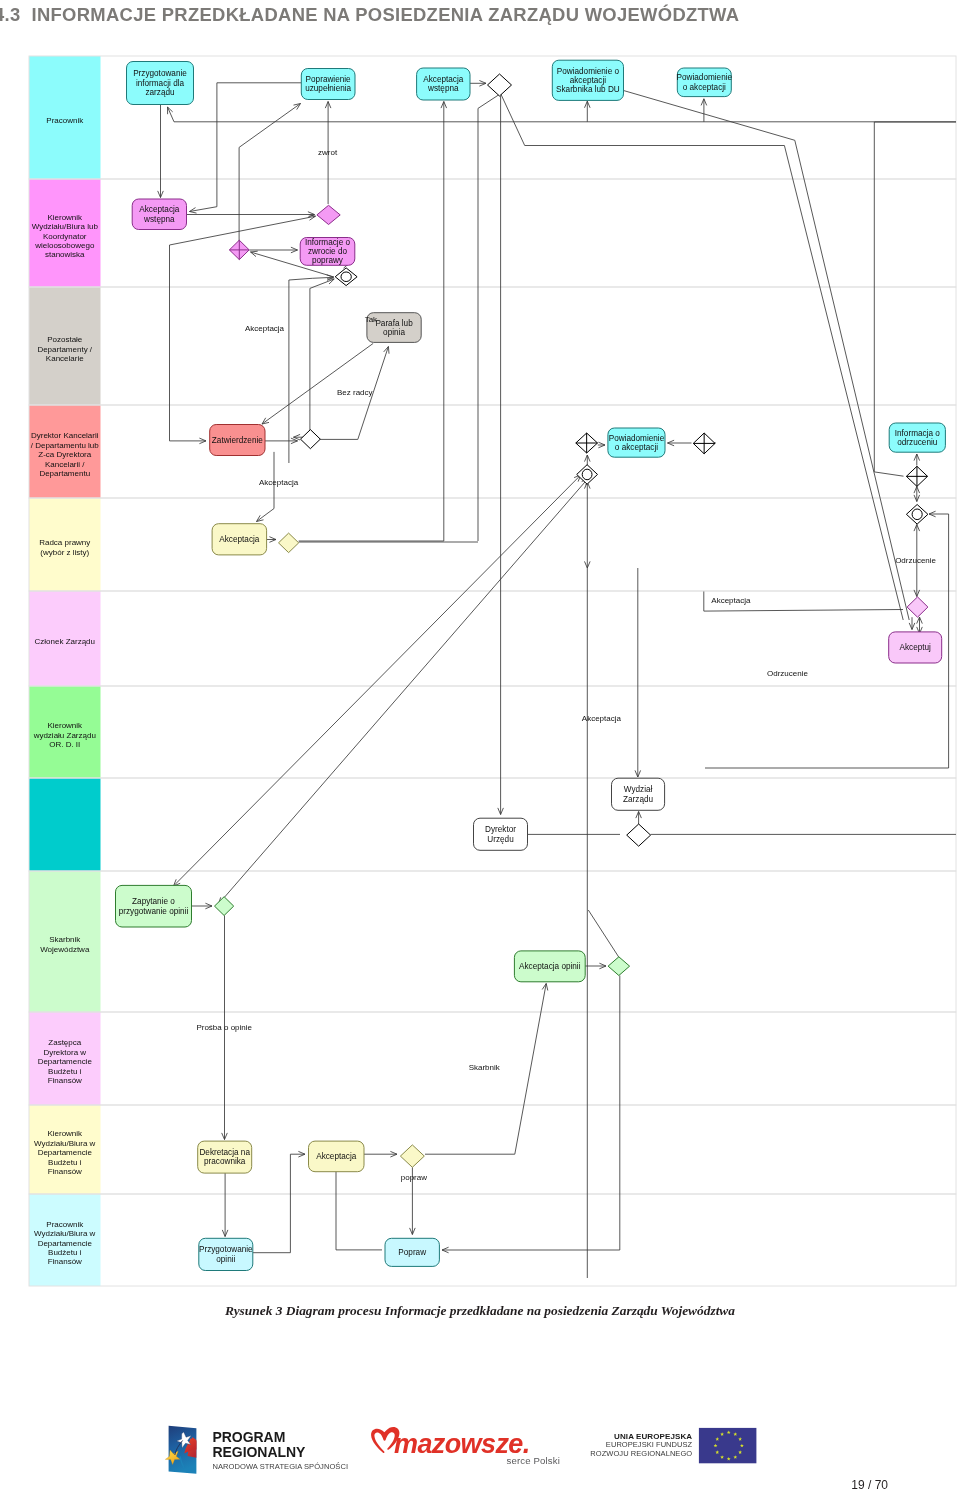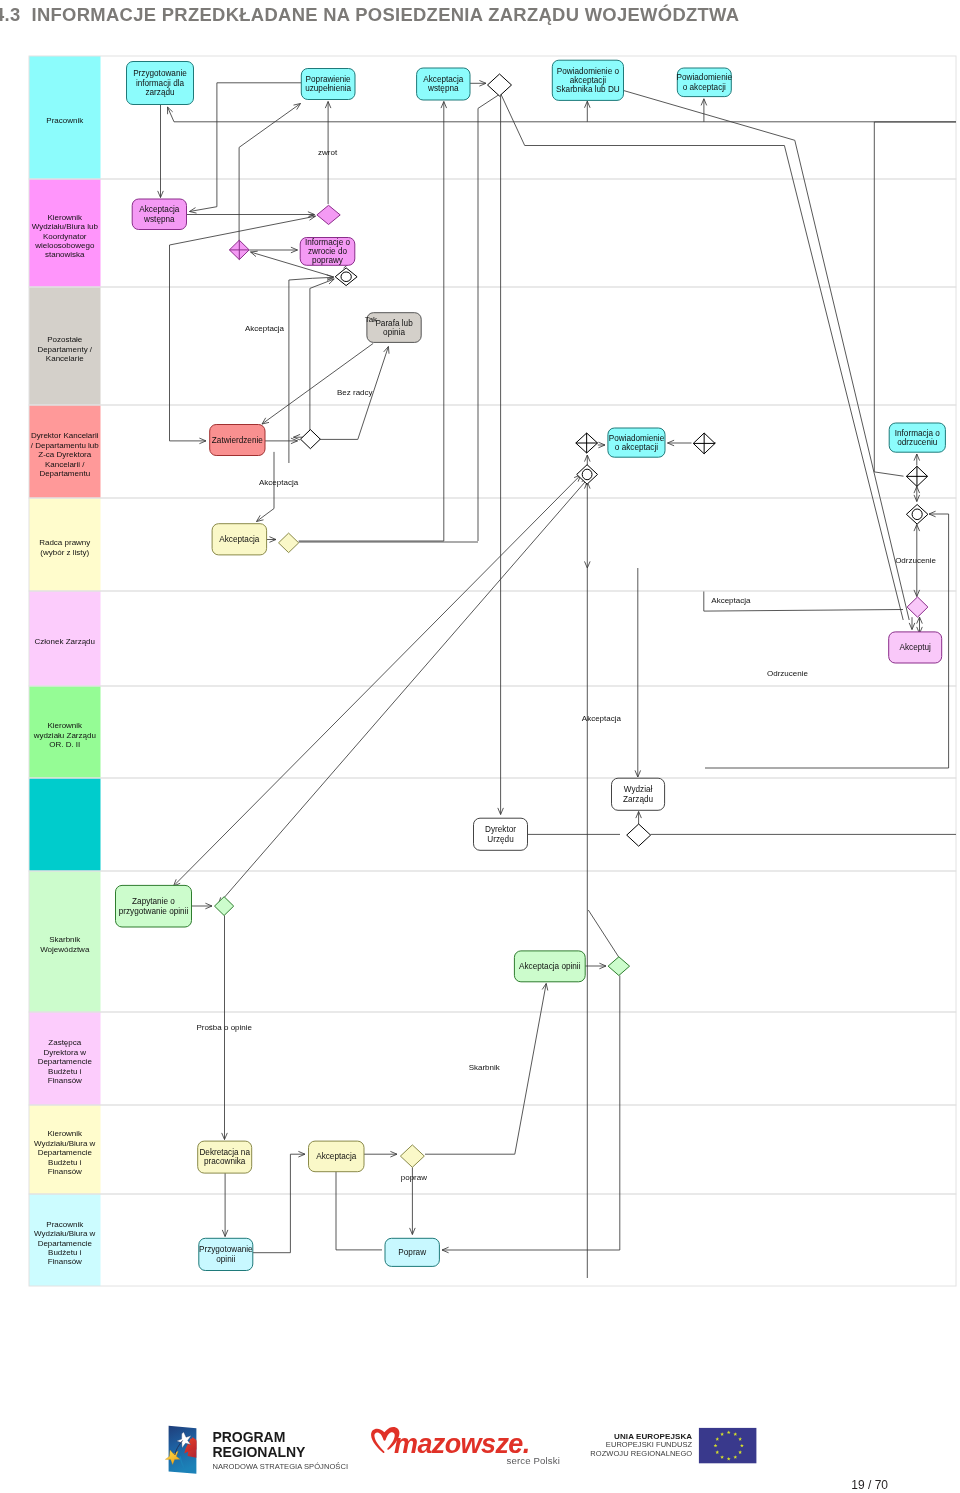--- a/index.html
+++ b/index.html
@@ -357,20 +357,21 @@
           <text class="el" x="915.6" y="554.8">Odrzucenie</text>
           <text class="el" x="730.9" y="594.5">Akceptacja</text>
           <text class="el" x="787.5" y="667.5">Odrzucenie</text>
           <text class="el" x="601.4" y="712.6">Akceptacja</text>
           <text class="el" x="224.2" y="1022.3">Prośba o opinie</text>
           <text class="el" x="484.2" y="1062.1">Skarbnik</text>
           <text class="el" x="413.9" y="1171.6">popraw</text>
         </g>
       </svg>
   </div>
+  <div id="caption">Rysunek 3 Diagram procesu Informacje przedkładane na posiedzenia Zarządu Województwa</div>
   <div id="ftwrap">
 <svg id="ft" width="960" height="60" viewBox="0 0 960 60" xmlns="http://www.w3.org/2000/svg">
         <g transform="translate(0,-1424)">
           <g>
             <defs>
               <linearGradient id="prg" x1="0" y1="0" x2="0.25" y2="1">
                 <stop offset="0" stop-color="#1F3E7A"></stop>
                 <stop offset="0.45" stop-color="#1E5FA0"></stop>
                 <stop offset="1" stop-color="#1C82B8"></stop>
               </linearGradient>

